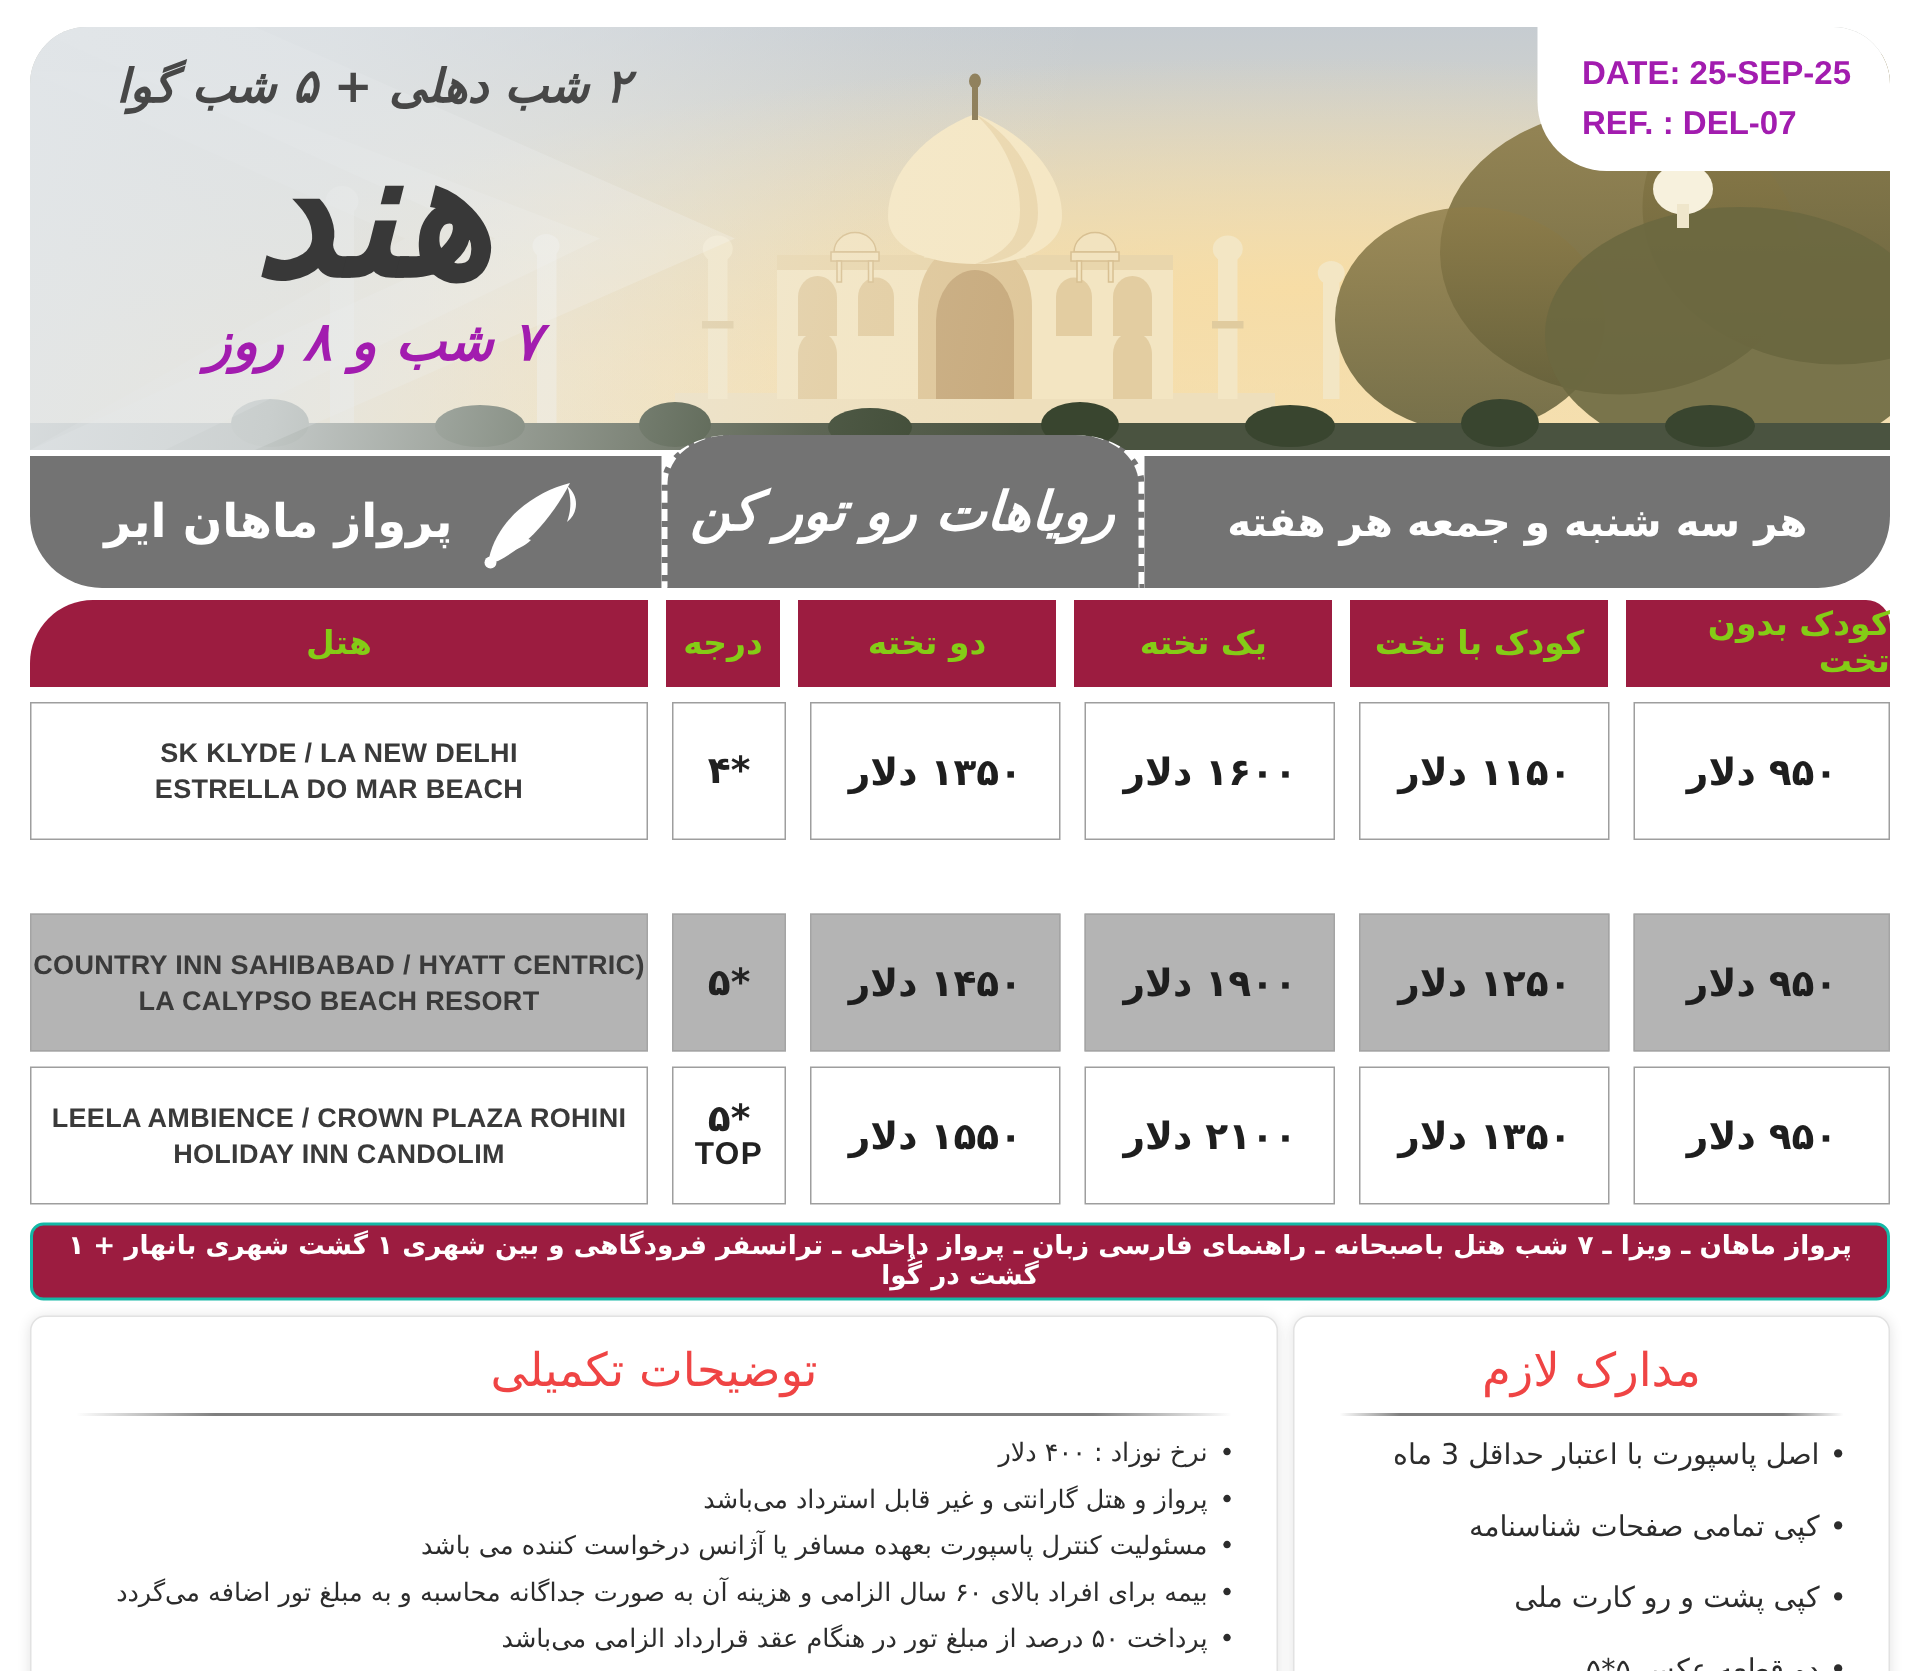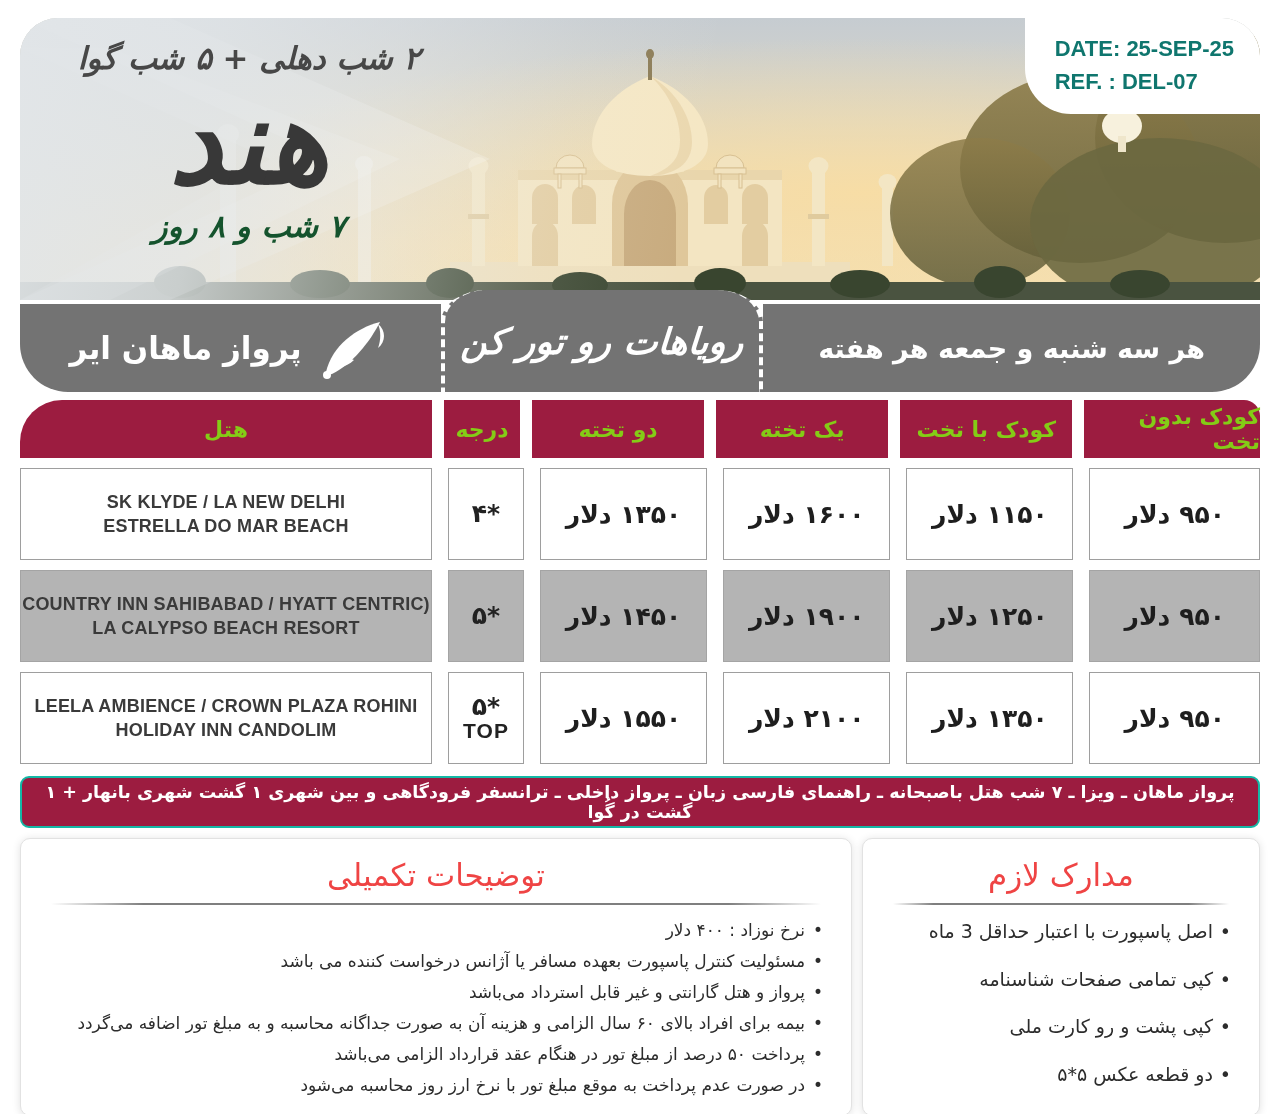--- a/index.html
+++ b/index.html
@@ -22,27 +22,27 @@
     background:linear-gradient(100deg,
       rgba(226,230,233,.96) 0%, rgba(226,230,233,.8) 16%,
       rgba(231,234,236,.45) 30%, rgba(240,240,238,.12) 44%, transparent 55%);
   }
   .hero-title {
     position:absolute; top:22px; left:34px; width:390px;
     text-align:center; direction:rtl; color:#3b3b3b;font-style:italic;
   }
   .hero-route { font-size:31px; font-weight:bold; color:#474747; letter-spacing:0; }
   .hero-dest  { font-size:118px; font-weight:bold; line-height:1.12; color:#383838; }
-  .hero-days  { font-size:31px; font-weight:bold; color:#14532d; }
+  .hero-days  { font-size:36px; font-weight:bold; color:#a21caf; }
   .ref-box {
     position:absolute; top:0; right:0;
     background:#ffffff; padding:14px 26px 16px 30px;
     border-radius:0 30px 0 46px;
     font-family:"Liberation Sans", sans-serif;
-    font-weight:bold; font-size:22px; color:#0f766e; line-height:1.5;
+    font-weight:bold; font-size:22px; color:#a21caf; line-height:1.5;
     text-align:left;
   }
 
   
   .band { display:flex; margin-top:4px; height:88px; position:relative; }
   .band > div { background:#737373; color:#fff; display:flex; align-items:center; justify-content:center; }
   .band-airline { flex:1 1 0; border-radius:0 0 0 48px; gap:16px; }
   .band-airline .txt { font-size:31px; font-weight:bold; direction:rtl; }
   .band-slogan {
     width:322px; margin-top:-14px; height:102px;
@@ -63,21 +63,21 @@
     font-size:22px; font-weight:bold; direction:rtl;
   }
   .th-hotel { border-radius:42px 0 0 0; }
   .th-last  { border-radius:0 16px 0 0; }
   .trow { margin-top:10px;gap:16px; }
   .td {
     background:#ffffff; border:1px solid #9e9e9e; height:92px;
     display:flex; flex-direction:column; align-items:center; justify-content:center;
     color:#222;
   }
-  .trow.gray .td { background:#b4b4b4; border-color:#a4a4a4; }
+  .trow.gray .td { background:#b4b4b4; border-color:#a4a4a4;margin-top:39px; }
   .td-hotel { font-family:"Liberation Sans", sans-serif; font-size:18px; font-weight:bold; color:#3a3a3a; line-height:1.35; text-align:center; letter-spacing:.2px; }
   .td-grade { font-size:25px; font-weight:bold; line-height:1.05; }
   .td-grade .top { font-family:"Liberation Sans", sans-serif; font-size:21px; font-weight:bold; letter-spacing:1px; }
   .td-price { font-size:25px; font-weight:bold; direction:rtl; color:#1e1e1e; }
 
   
   .services {
     margin-top:12px; min-height:42px;
     background:#9c1c40; border:2px solid #14b8a6; border-radius:9px;
     color:#fff; font-size:17.5px; font-weight:bold;
@@ -289,22 +289,22 @@
 
   <div class="services">پرواز ماهان ـ ویزا ـ ۷ شب هتل باصبحانه ـ راهنمای فارسی زبان ـ پرواز داخلی ـ ترانسفر فرودگاهی و بین شهری ۱ گشت شهری بانهار + ۱ گشت در گُوا</div>
 
   <div class="bottom">
 
     <div class="panel panel-notes">
       <h2>توضیحات تکمیلی</h2>
       <div class="rule"></div>
       <ul>
         <li>نرخ نوزاد : ۴۰۰ دلار</li>
+        <li>پرواز و هتل گارانتی و غیر قابل استرداد می‌باشد</li>
         <li>مسئولیت کنترل پاسپورت بعهده مسافر یا آژانس درخواست کننده می باشد</li>
-        <li>پرواز و هتل گارانتی و غیر قابل استرداد می‌باشد</li>
         <li>بیمه برای افراد بالای ۶۰ سال الزامی و هزینه آن به صورت جداگانه محاسبه و به مبلغ تور اضافه می‌گردد</li>
         <li>پرداخت ۵۰ درصد از مبلغ تور در هنگام عقد قرارداد الزامی می‌باشد</li>
         <li>در صورت عدم پرداخت به موقع مبلغ تور با نرخ ارز روز محاسبه می‌شود</li>
       </ul>
     </div>
 
     <div class="panel panel-docs">
       <h2>مدارک لازم</h2>
       <div class="rule"></div>
       <ul>

